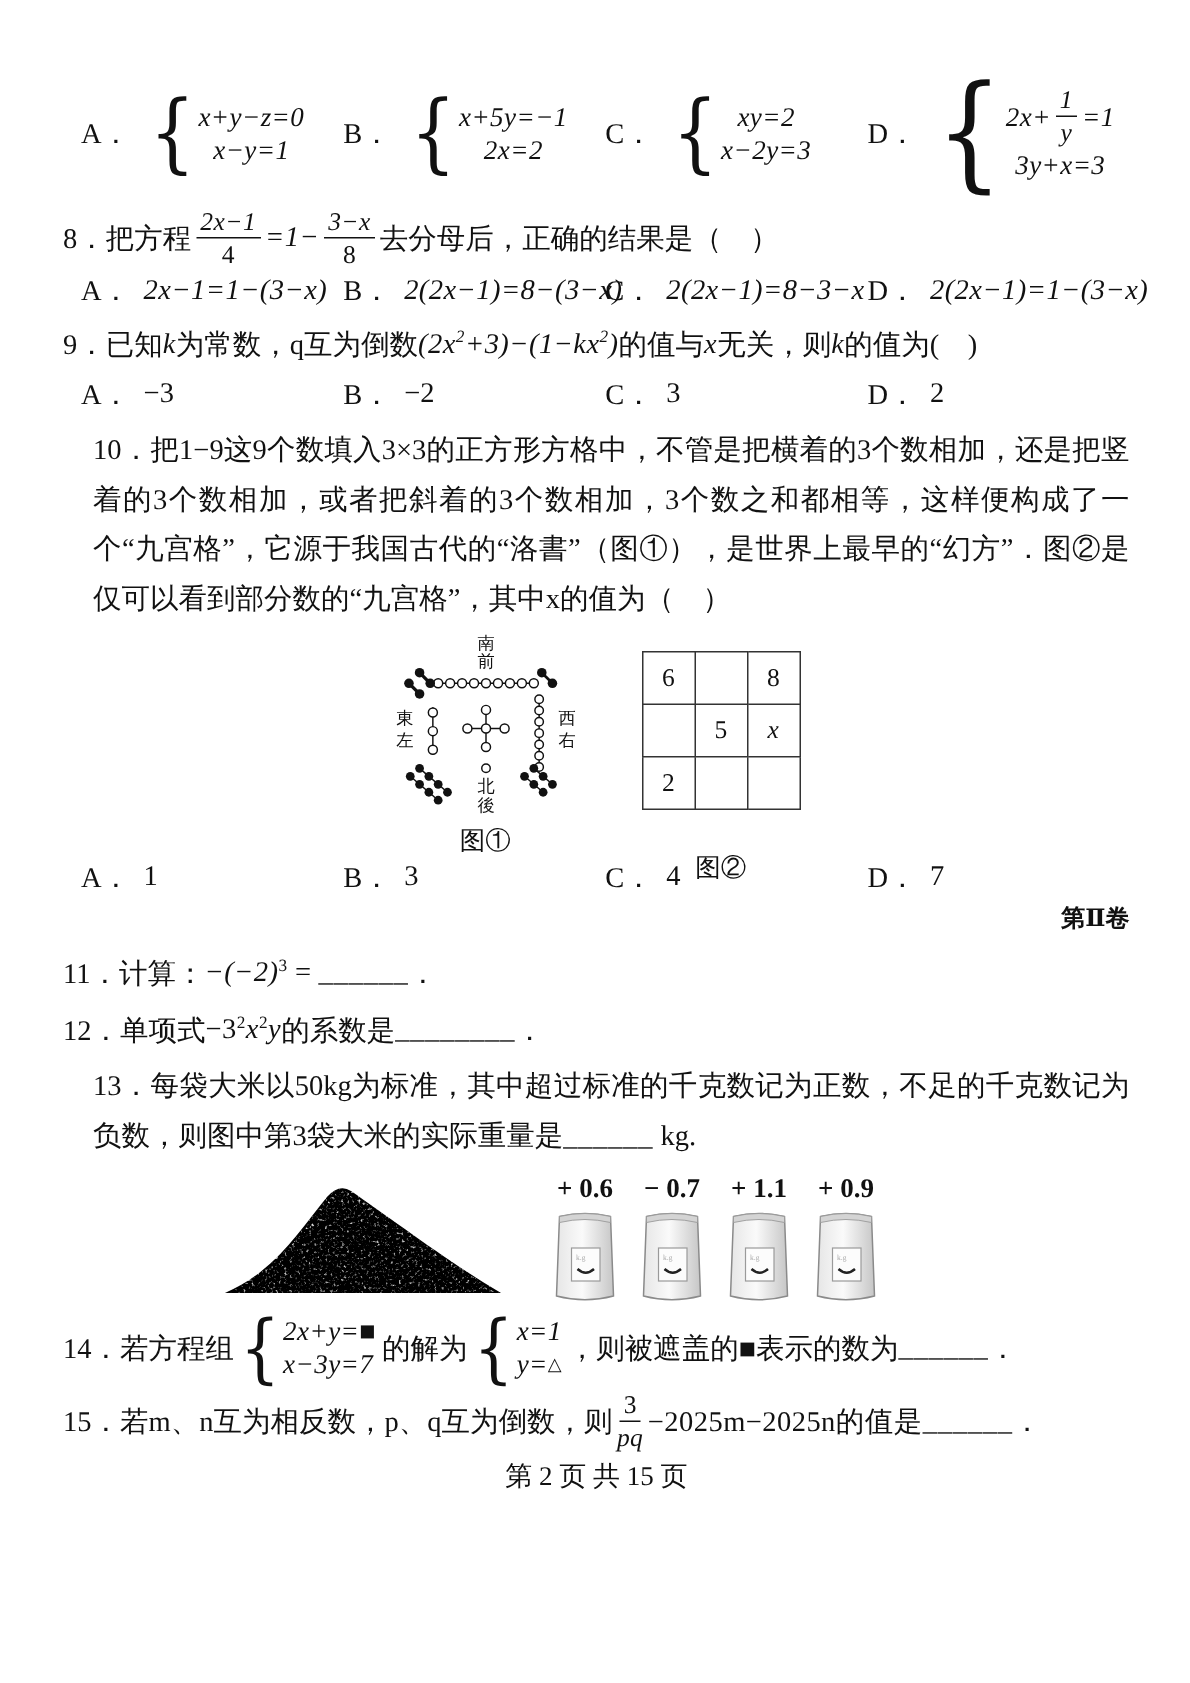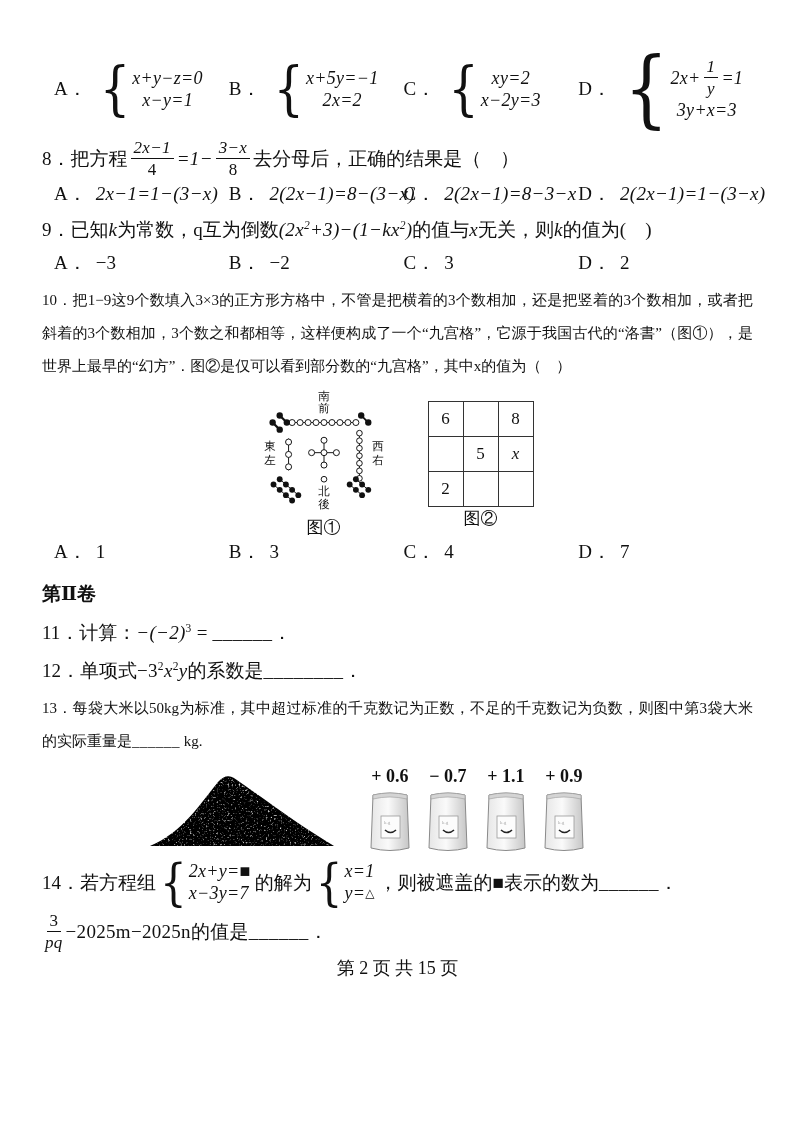--- a/index.html
+++ b/index.html
@@ -1,20 +1,20 @@
 <!DOCTYPE html>
 <html><head>
 <meta charset="utf-8">
 <style>
   * { margin:0; padding:0; box-sizing:border-box; }
   html,body { background:#fff; }
   body { font-family:"Liberation Serif","DejaVu Serif",serif; color:#111; }
   .page { width:793px; height:1122px; background:#fff; padding:46px 40px 0 42px; overflow:hidden; position:relative; }
 
-  .para { font-size:15px; line-height:33px; text-align:justify; }
+  .para { font-size:19px; line-height:33px; text-align:justify;margin-left:20px; }
   .stem { display:flex; align-items:center; font-size:19px; flex-wrap:nowrap; white-space:nowrap; }
   .math { font-style:italic; font-family:"Liberation Serif","DejaVu Serif",serif; letter-spacing:0.3px; }
   sup.e { font-size:11.5px; font-style:italic; }
 
   .opts { display:flex; padding-left:12px; font-size:19px; }
   .opt  { width:25%; display:flex; align-items:center; }
   .opt .lbl { margin-right:9px; }
 
   
   .frac { display:inline-flex; flex-direction:column; align-items:center; font-size:17px; line-height:1.15; margin:0 3px; vertical-align:middle; }
@@ -30,23 +30,23 @@
   .sys .lines { display:flex; flex-direction:column; align-items:center; row-gap:1px; font-size:18px;text-align:right; }
   .sys .lrow { display:flex; align-items:center; }
   .tri { font-size:12px; }
 
   .fig-row { display:flex; justify-content:center; align-items:flex-start; gap:42px; margin-top:4px; height:150px; }
   .fig-col { display:flex; flex-direction:column; align-items:center; }
   .fig-cap { font-size:17px; margin-top:3px; }
   table.grid { border-collapse:collapse; margin-top:14px; }
   table.grid td { width:35px; height:35px; border:1.4px solid #333; text-align:center; font-size:17px; }
   td.ital { font-style:italic; }
-  .gridcap { margin-top:0; }
-
-  .volume { text-align:left; font-weight:bold; font-size:19px; margin-top:16px; }
+  .gridcap { margin-top:27px; }
+
+  .volume { text-align:right; font-weight:bold; font-size:16px; margin-top:4px; }
   .fill-header { font-weight:bold; font-size:19.5px; margin-top:8px; }
 
   .rice-row { display:flex; align-items:flex-end; margin-left:106px; margin-top:2px; gap:30px; height:94px; }
   .bags { display:flex; gap:10px; align-items:flex-end; }
   .bag-col { display:flex; flex-direction:column; align-items:center; }
   .bag-val { font-size:18px; font-weight:bold; margin-bottom:1px; white-space:nowrap; }
 
   .blankline { letter-spacing:0.5px; }
   .footer { text-align:center; font-size:18px; margin-top:4px; }
 
@@ -411,20 +411,21 @@
             <span class="tri">△</span>
           </span>
         </span>
     </span>
     <span>，则被遮盖的■表示的数为</span>
     <span class="blankline">______</span>
     <span>．</span>
   </div>
 
   <div class="stem mt-q15">
+    <span>15．若m、n互为相反数，p、q互为倒数，则</span>
     <span class="frac">
         <span class="fnum">3</span>
         <span class="fden math">pq</span>
       </span>
     <span class="math" style="font-style:normal">−2025m−2025n的值是</span>
     <span class="blankline">______</span>
     <span>．</span>
   </div>
 
 

